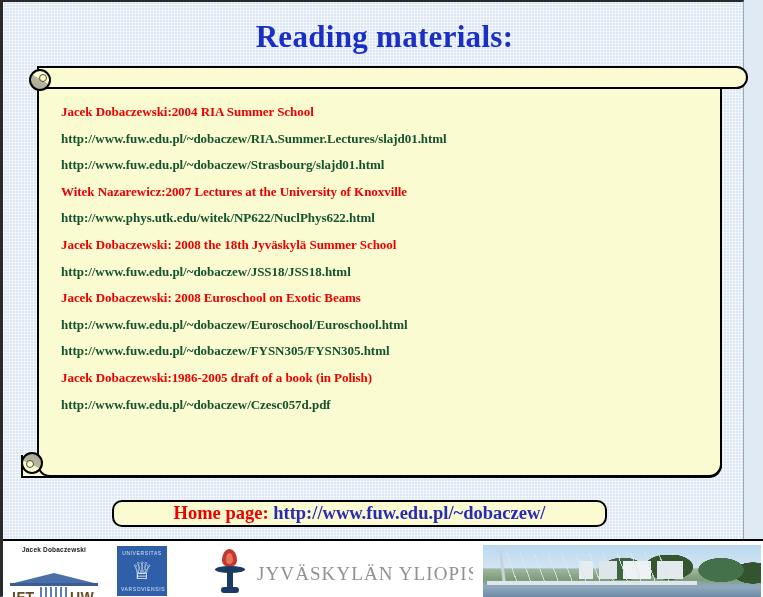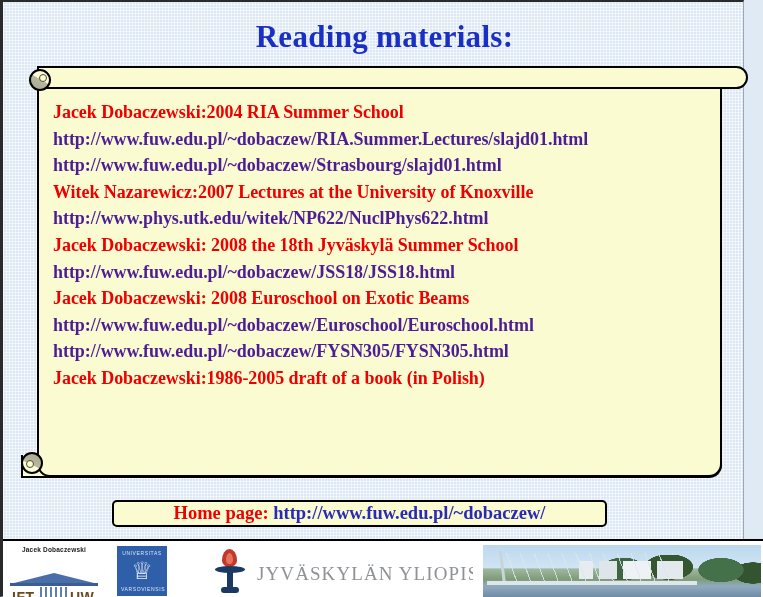--- a/index.html
+++ b/index.html
@@ -131,39 +131,40 @@
   
   #reading-list {
     position: absolute;
     left: 14px;
     top: 10px;
     width: 665px;
   }
   .entry-line {
     font-family: "Liberation Serif", serif;
     font-weight: bold;
-    font-size: 18px;
+    font-size: 13px;
     line-height: 26.6px;
     white-space: nowrap;
     letter-spacing: -0.05px;
+    margin-left: 8px;
   }
   .entry-line.title-line { color: #ee0000; }
-  .entry-line.url-line   { color: #4c1d95; }
+  .entry-line.url-line   { color: #14532d; }
 
   
   #home-box {
     position: absolute;
     left: 109px;
     top: 498px;
     width: 495px;
     height: 27px;
     box-sizing: border-box;
     background: #fbfbd2;
     border: 2px solid #000;
-    border-radius: 5px;
+    border-radius: 10px;
     text-align: center;
     white-space: nowrap;
   }
   #home-inner {
     font-family: "Liberation Serif", serif;
     font-weight: bold;
     font-size: 18.5px;
     line-height: 23px;
   }
   .home-label { color: #ee0000; }
@@ -405,20 +406,21 @@
         <div class="entry-line url-line">http://www.fuw.edu.pl/~dobaczew/RIA.Summer.Lectures/slajd01.html</div>
         <div class="entry-line url-line">http://www.fuw.edu.pl/~dobaczew/Strasbourg/slajd01.html</div>
         <div class="entry-line title-line">Witek Nazarewicz:2007 Lectures at the University of Knoxville</div>
         <div class="entry-line url-line">http://www.phys.utk.edu/witek/NP622/NuclPhys622.html</div>
         <div class="entry-line title-line">Jacek Dobaczewski: 2008 the 18th Jyväskylä Summer School</div>
         <div class="entry-line url-line">http://www.fuw.edu.pl/~dobaczew/JSS18/JSS18.html</div>
         <div class="entry-line title-line">Jacek Dobaczewski: 2008 Euroschool on Exotic Beams</div>
         <div class="entry-line url-line">http://www.fuw.edu.pl/~dobaczew/Euroschool/Euroschool.html</div>
         <div class="entry-line url-line">http://www.fuw.edu.pl/~dobaczew/FYSN305/FYSN305.html</div>
         <div class="entry-line title-line">Jacek Dobaczewski:1986-2005 draft of a book (in Polish)</div>
+        <div class="entry-line url-line">http://www.fuw.edu.pl/~dobaczew/Czesc057d.pdf</div>
       </div>
     </div>
 
     <div class="curl" id="curl-top">
       <div class="curl-notch"></div>
     </div>
     <div class="curl" id="curl-bottom">
       <div class="curl-notch"></div>
     </div>
   </div>

